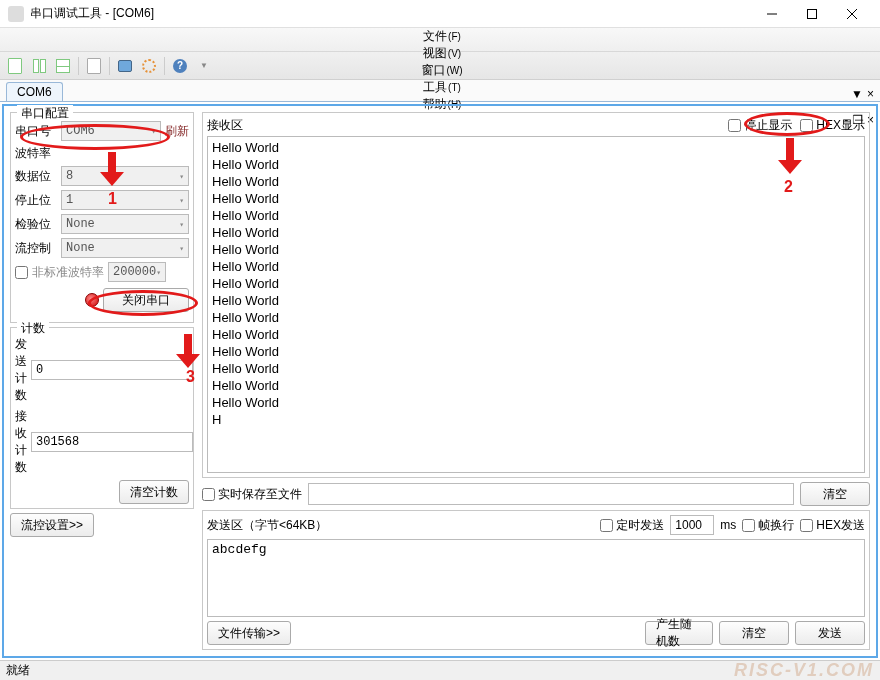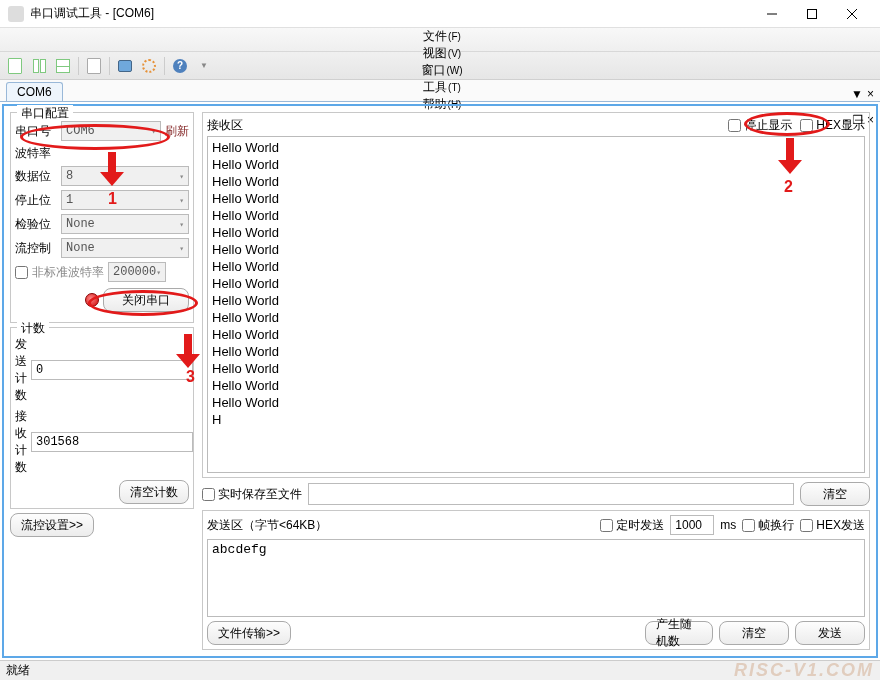--- a/index.html
+++ b/index.html
@@ -29,21 +29,21 @@
 .tab-ctrl { margin-left: auto; padding-right: 6px; display: flex; gap: 4px; font-size: 10px; }
 .content { position: absolute; top: 104px; left: 2px; right: 2px; bottom: 22px; border: 2px solid #5da8e8; padding: 6px; display: flex; gap: 8px; }
 .left-col { width: 184px; display: flex; flex-direction: column; gap: 4px; }
 .group { border: 1px solid #c8c8c8; padding: 4px; position: relative; }
 .group-title { position: absolute; top: -8px; left: 6px; background: #fff; padding: 0 4px; }
 .row { display: flex; align-items: center; margin: 4px 0; gap: 4px; }
 .lbl { width: 42px; }
 .sel { flex: 1; height: 20px; border: 1px solid #bbb; background: #f0f0f0; padding: 0 4px; display: flex; align-items: center; font-family: "Courier New", monospace; font-size: 12px; color: #555; position: relative; }
 .sel::after { content:'▾'; position: absolute; right: 4px; font-size: 8px; color: #888; }
 .refresh-lbl { color: #7f1d1d; }
-.btn { height: 24px; border: 1px solid #aaa; background: linear-gradient(#fdfdfd,#ececec); border-radius: 8px; padding: 0 10px; display: inline-flex; align-items: center; justify-content: center; cursor: pointer; }
+.btn { height: 24px; border: 1px solid #aaa; background: linear-gradient(#fdfdfd,#ececec); border-radius: 3px; padding: 0 10px; display: inline-flex; align-items: center; justify-content: center; cursor: pointer; }
 .close-port { display: flex; justify-content: flex-end; margin: 6px 0; align-items: center; gap: 4px; }
 .led { width: 14px; height: 14px; border-radius: 50%; background: radial-gradient(circle at 40% 40%, #ff8a8a, #c00); border: 1px solid #800; }
 .countbox input { flex:1; height: 20px; border: 1px solid #bbb; padding: 0 4px; background: #fff; font-family: "Courier New", monospace; }
 .right-col { flex: 1; display: flex; flex-direction: column; gap: 4px; }
 .recv-group { flex: 1; border: 1px solid #c8c8c8; padding: 4px 4px 4px 4px; position: relative; display: flex; flex-direction: column; }
 .recv-header { display: flex; align-items: center; margin-bottom: 2px; gap: 8px; }
 .recv-title { }
 .spacer { flex: 1; }
 .chk { display: flex; align-items: center; gap: 3px; }
 .chk input { width: 13px; height: 13px; }

